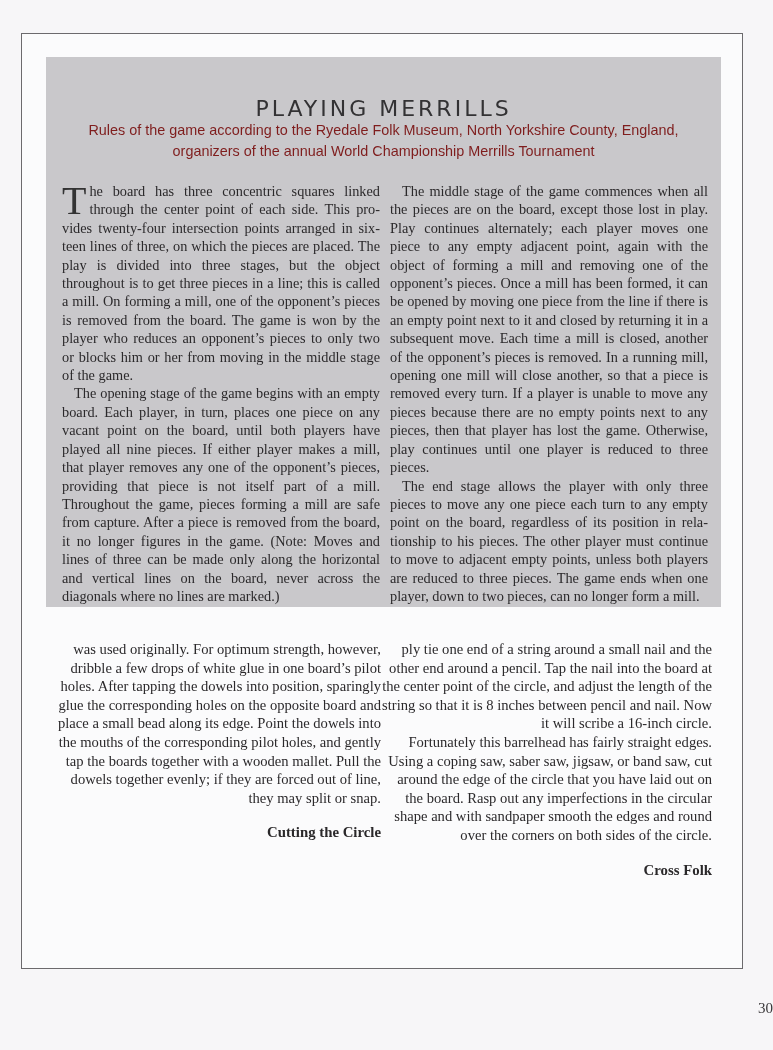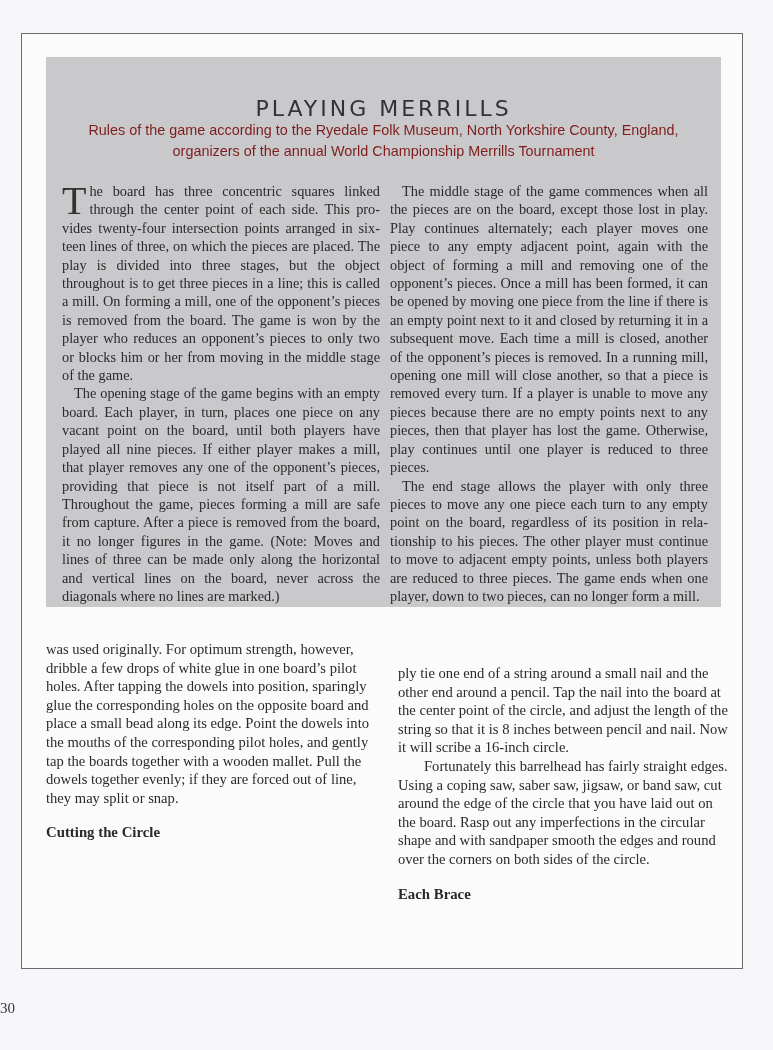--- a/index.html
+++ b/index.html
@@ -35,31 +35,31 @@
     .box-col.left { left: 16px; }
     .box-col.right { left: 344px; }
     .box-col p { margin: 0; text-indent: 12px; }
     .box-col p.first { text-indent: 0; }
     .dropcap {
       float: left; font-size: 40px; line-height: 32px; margin: 3px 3px 0 0;
       color: #333;
     }
     .body-col {
       position: absolute; top: 640px; width: 335px;
-      font-size: 14.6px; line-height: 18.6px; color: #2b292b;
+      font-size: 14.6px; line-height: 18.6px; color: #2b292b; text-align: right;
     }
     .body-col.left { left: 46px; }
-    .body-col.right { left: 398px; width: 330px; margin-top: 24px; }
+    .body-col.right { left: 382px; width: 330px; }
     .body-col p { margin: 0; }
     .body-col p.indent { text-indent: 26px; }
     .body-col h3 {
       margin: 16px 0 0 0; font-size: 14.8px; font-weight: bold; line-height: 18.6px; color: #2a282a;
     }
     .page-number {
-      position: absolute; left: 0; right: 0; top: 1000px; text-align: left;
+      position: absolute; left: 0; right: 0; top: 1000px; text-align: right;
       font-size: 15px; color: #3a383a;
     }
   </style>
 </head>
 <body>
 
 <div class="frame"></div>
 
 <section class="sidebar-box">
   <h1 class="box-title">PLAYING MERRILLS</h1>
@@ -82,16 +82,16 @@
 </section>
 
 <article class="body-col left">
   <p>was used originally. For optimum strength, however, dribble a few drops of white glue in one board’s pilot holes. After tapping the dowels into position, sparingly glue the corresponding holes on the opposite board and place a small bead along its edge. Point the dowels into the mouths of the corresponding pilot holes, and gently tap the boards together with a wooden mallet. Pull the dowels together evenly; if they are forced out of line, they may split or snap.</p>
   <h3>Cutting the Circle</h3>
 </article>
 
 <article class="body-col right">
   <p>ply tie one end of a string around a small nail and the other end around a pencil. Tap the nail into the board at the center point of the circle, and adjust the length of the string so that it is 8 inches between pencil and nail. Now it will scribe a 16-inch circle.</p>
   <p class="indent">Fortunately this barrelhead has fairly straight edges. Using a coping saw, saber saw, jigsaw, or band saw, cut around the edge of the circle that you have laid out on the board. Rasp out any imperfections in the circular shape and with sandpaper smooth the edges and round over the corners on both sides of the circle.</p>
-  <h3>Each Brace</h3>
+  <h3>Cross Folk</h3>
 </article>
 
 <div class="page-number">30</div>
 
 </body></html>

